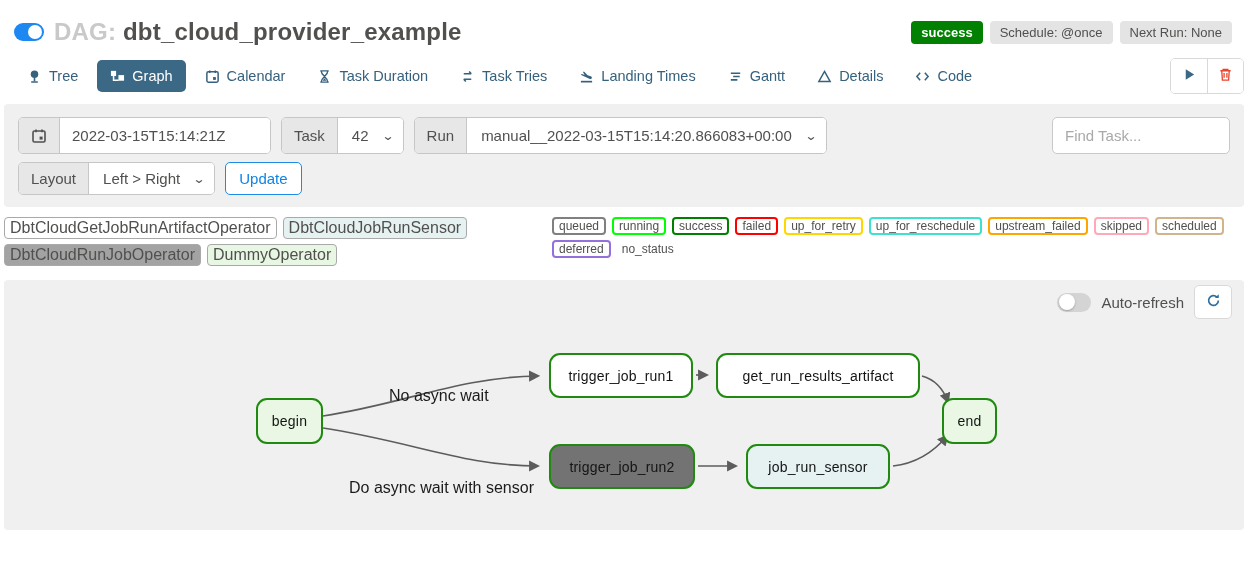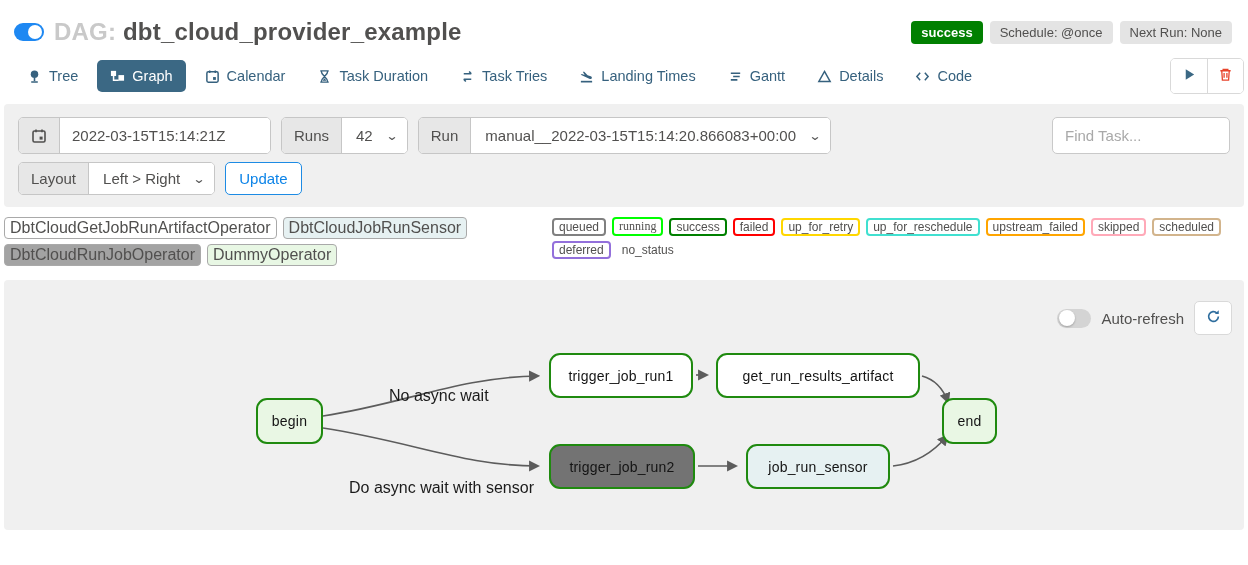--- a/index.html
+++ b/index.html
@@ -55,21 +55,21 @@
   
   .legend { display:flex; align-items:flex-start; padding:10px 4px 6px 4px; }
   .op-badges { width:548px; display:flex; flex-wrap:wrap; gap:5px 6px; }
   .op-badge { border:1px solid #a9a9a9; border-radius:4px; padding:1px 5px; font-size:16px; color:#51504f; white-space:nowrap; }
   .state-badges { flex:1; display:flex; flex-wrap:wrap; gap:5px 6px; align-items:center; }
   .state-badge { border:2px solid #999; border-radius:4px; padding:0 5px; font-size:12px; color:#51504f; background:#fff; white-space:nowrap; }
   .state-badge.plain { border:none; padding:2px 5px; }
 
   
   .graph-wrap { position:relative; margin:8px 4px 0 4px; height:250px; background:#f0f0f0; border-radius:4px; }
-  .graph-toolbar { position:absolute; top:21px; right:12px; display:flex; align-items:center; gap:10px; z-index:3; }
+  .graph-toolbar { position:absolute; top:5px; right:12px; display:flex; align-items:center; gap:10px; z-index:3; }
   .toggle-off { width:34px; height:19px; border-radius:10px; background:#d4d4d4; position:relative; cursor:pointer; }
   .toggle-off .knob { position:absolute; top:1.5px; left:2px; width:16px; height:16px; border-radius:50%; background:#fff; box-shadow:0 1px 2px rgba(0,0,0,.25); }
   .autorefresh-label { font-size:15px; color:#51504f; }
   .refresh-btn { width:38px; height:34px; background:#fff; border:1px solid #d9d9d9; border-radius:5px; display:flex; align-items:center; justify-content:center; cursor:pointer; color:#2f6e9e; }
   .refresh-btn svg { width:15px; height:15px; }
   .edges { position:absolute; inset:0; width:100%; height:100%; }
   .node { position:absolute; border:2.5px solid #1f8a0f; border-radius:11px; display:flex; align-items:center; justify-content:center;
           font-size:14px; color:#141414; cursor:pointer; letter-spacing:.2px; }
   .edge-label { position:absolute; font-size:16px; color:#1b1b1b; white-space:nowrap; }
 </style>
@@ -193,21 +193,21 @@
       <span class="addon">
         <svg viewBox="0 0 16 16">
             <rect x="2" y="3" width="12" height="11" rx="1.5" fill="none" stroke="currentColor" stroke-width="1.6"></rect>
             <path d="M5 1.5v2.8M11 1.5v2.8" stroke="currentColor" stroke-width="1.6"></path>
             <rect x="8.6" y="8.6" width="3" height="3" fill="currentColor"></rect>
           </svg>
       </span>
       <input class="tinput" style="width: 210px;" value="2022-03-15T15:14:21Z">
     </div>
     <div class="igroup">
-      <span class="addon">Runs</span>
+      <span class="addon">Task</span>
       <div class="selectbox">
         <span>42</span>
         <span class="chev">⌄</span>
       </div>
     </div>
     <div class="igroup">
       <span class="addon">Run</span>
       <div class="selectbox">
         <span>manual__2022-03-15T15:14:20.866083+00:00</span>
         <span class="chev">⌄</span>
@@ -230,21 +230,21 @@
 
 <div class="legend">
   <div class="op-badges" id="opBadges">
       <span class="op-badge" style="background: rgb(255, 255, 255);">DbtCloudGetJobRunArtifactOperator</span>
       <span class="op-badge" style="background: rgb(230, 241, 242);">DbtCloudJobRunSensor</span>
       <span class="op-badge" style="background: #a3a3a3;">DbtCloudRunJobOperator</span>
       <span class="op-badge" style="background: rgb(232, 247, 228);">DummyOperator</span>
     </div>
   <div class="state-badges" id="stateBadges">
       <span class="state-badge" style="border-color: rgb(128, 128, 128);">queued</span>
-      <span class="state-badge" style="border-color: rgb(0, 255, 0); font-family: Liberation Serif, serif;">running</span>
+      <span class="state-badge" style="border-color: rgb(0, 255, 0);">running</span>
       <span class="state-badge" style="border-color: rgb(0, 128, 0);">success</span>
       <span class="state-badge" style="border-color: rgb(255, 0, 0);">failed</span>
       <span class="state-badge" style="border-color: rgb(255, 215, 0);">up_for_retry</span>
       <span class="state-badge" style="border-color: rgb(64, 224, 208);">up_for_reschedule</span>
       <span class="state-badge" style="border-color: rgb(255, 165, 0);">upstream_failed</span>
       <span class="state-badge" style="border-color: rgb(255, 169, 184);">skipped</span>
       <span class="state-badge" style="border-color: rgb(210, 180, 140);">scheduled</span>
       <span class="state-badge" style="border-color: rgb(147, 112, 219);">deferred</span>
       <span class="state-badge plain">no_status</span>
     </div>

